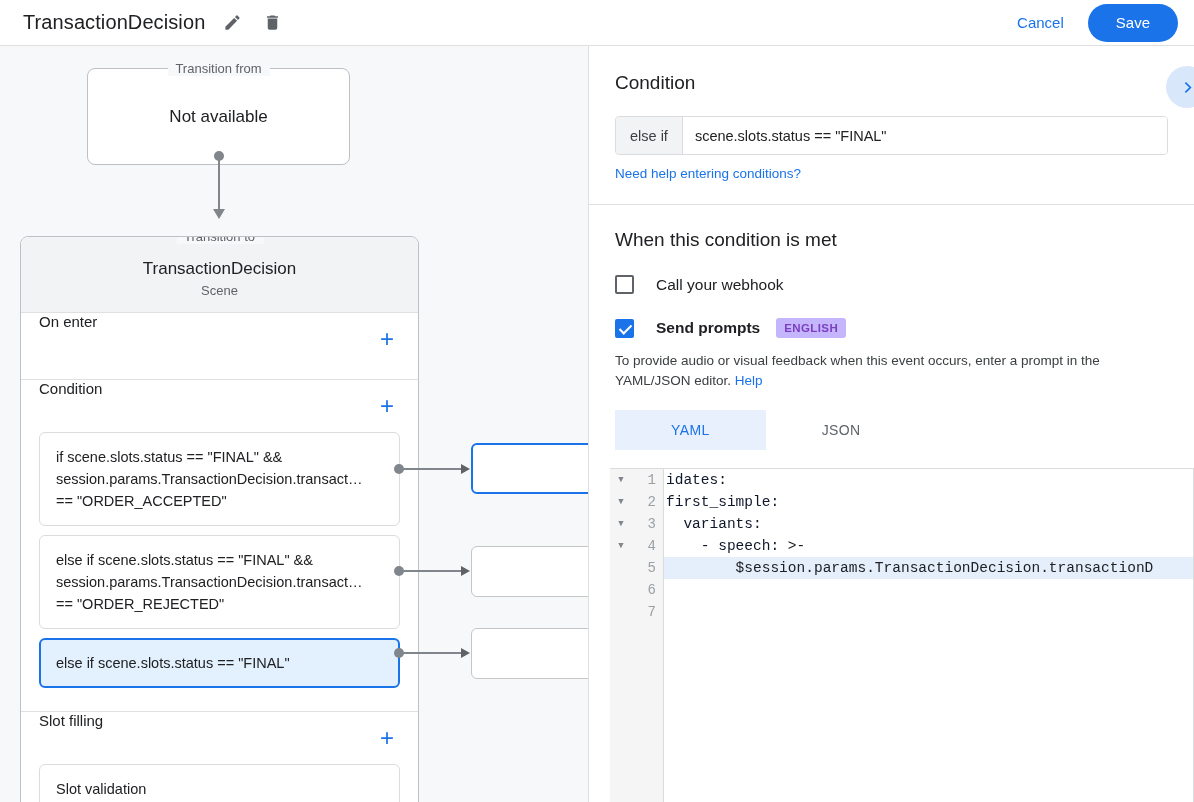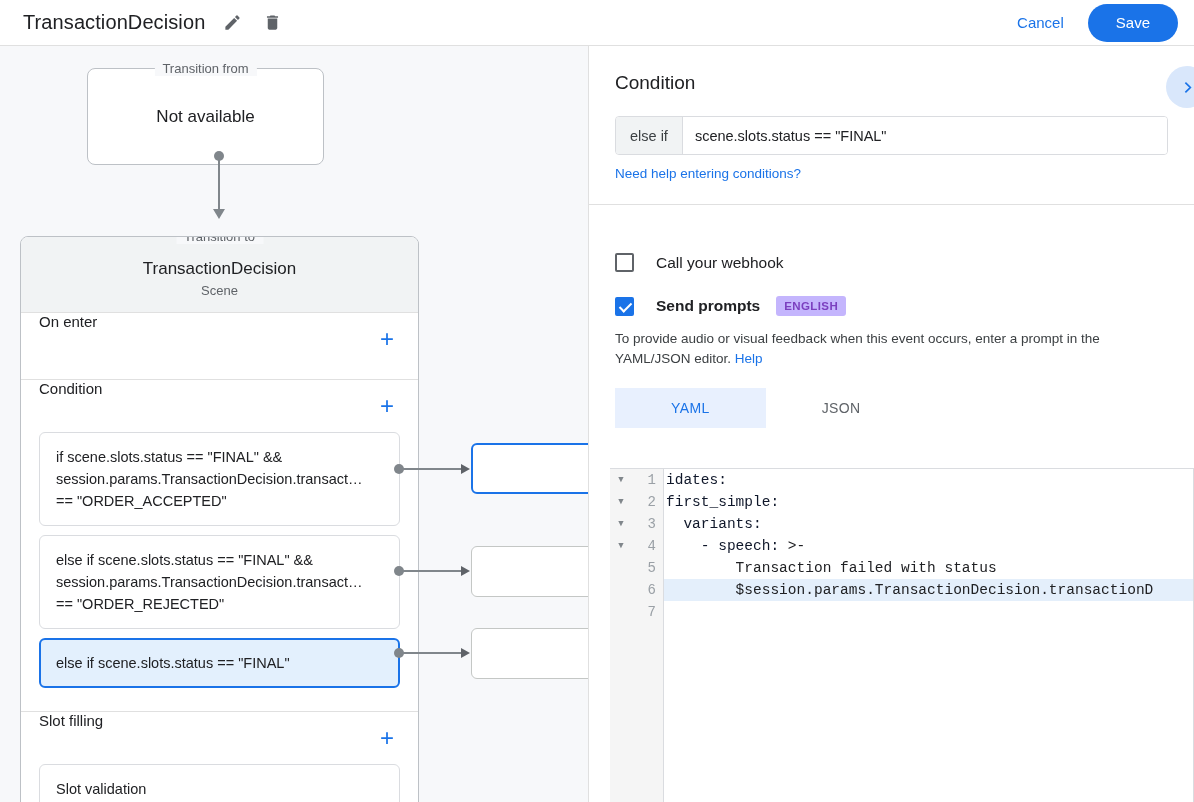--- a/index.html
+++ b/index.html
@@ -70,21 +70,21 @@
     top: -8px; left: 50%;
     transform: translateX(-50%);
     background: #f7f8fa;
     padding: 0 8px;
     font-size: 13px;
     color: #5f6368;
     white-space: nowrap;
   }
 
   #transition-from {
-    left: 87px; top: 22px; width: 237px; height: 97px;
+    left: 87px; top: 22px; width: 263px; height: 97px;
     display: flex; align-items: center; justify-content: center;
   }
   #transition-from .body { font-size: 17px; color: #202124; }
 
   
   .conn-dot {
     position: absolute; width: 10px; height: 10px;
     border-radius: 50%; background: #80868b;
   }
   .conn-line-v {
@@ -463,20 +463,21 @@
 
     <div class="cond-input-row">
       <div class="cond-prefix">else if</div>
       <input class="cond-value" type="text" value="scene.slots.status == &quot;FINAL&quot;" style="">
     </div>
 
     <a class="help-link">Need help entering conditions?</a>
   </div>
 
   <div class="rp-block-2">
+    <div class="rp-subtitle">When this condition is met</div>
 
     <div class="check-row">
       <div class="cbox"></div>
       <span class="check-label">Call your webhook</span>
     </div>
 
     <div class="check-row">
       <div class="cbox checked"></div>
       <span class="check-label bold">Send prompts</span>
       <span class="lang-badge">ENGLISH</span>
@@ -520,18 +521,17 @@
       <div class="gut-line">
         <span class="fold"></span>
         <span class="gut-num">7</span>
       </div>
     </div>
   <div class="code-area" id="codearea">
       <div class="code-line"><span class="yaml-key">idates:</span><span></span></div>
       <div class="code-line"><span class="yaml-key">first_simple:</span><span></span></div>
       <div class="code-line"><span class="yaml-key">  variants:</span><span></span></div>
       <div class="code-line"><span class="yaml-key">    - speech:</span><span> &gt;-</span></div>
-      <div class="code-line">        Transaction failed with status</div>
       <div class="code-line hl">        $session.params.TransactionDecision.transactionD</div>
       <div class="code-line"></div>
     </div>
   <div class="scroll-v"></div>
 </div>
 
 </body></html>

